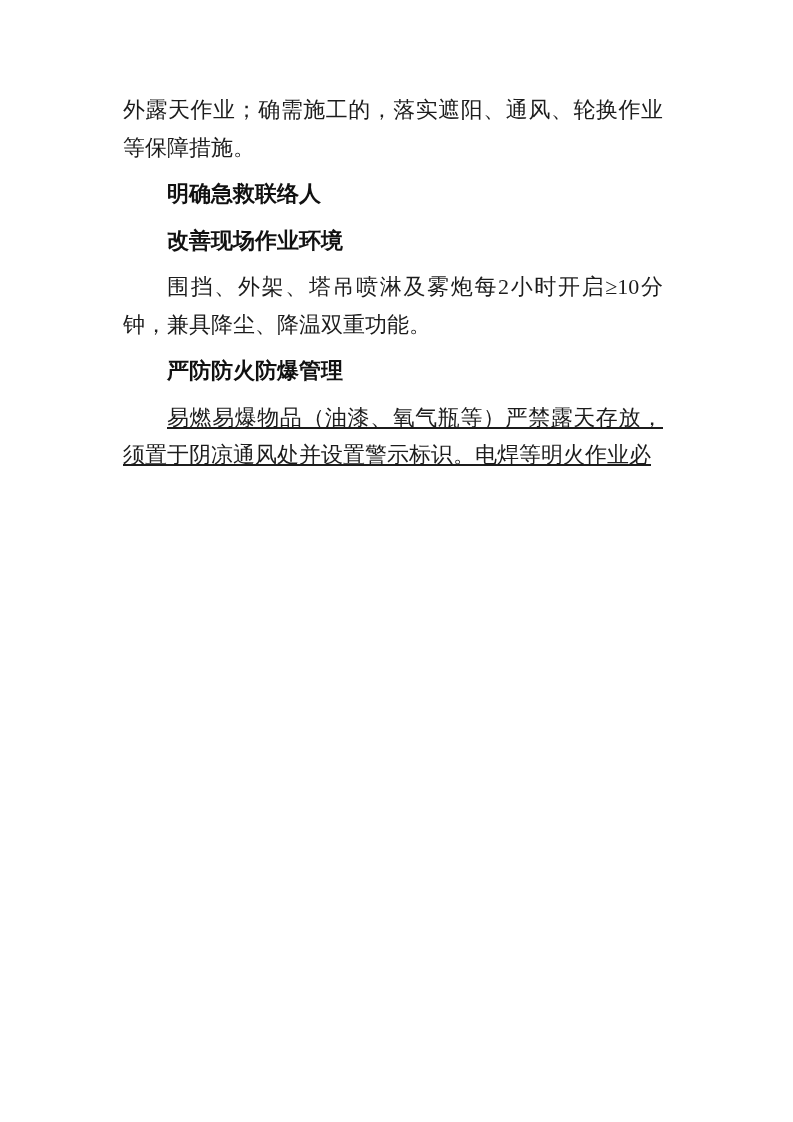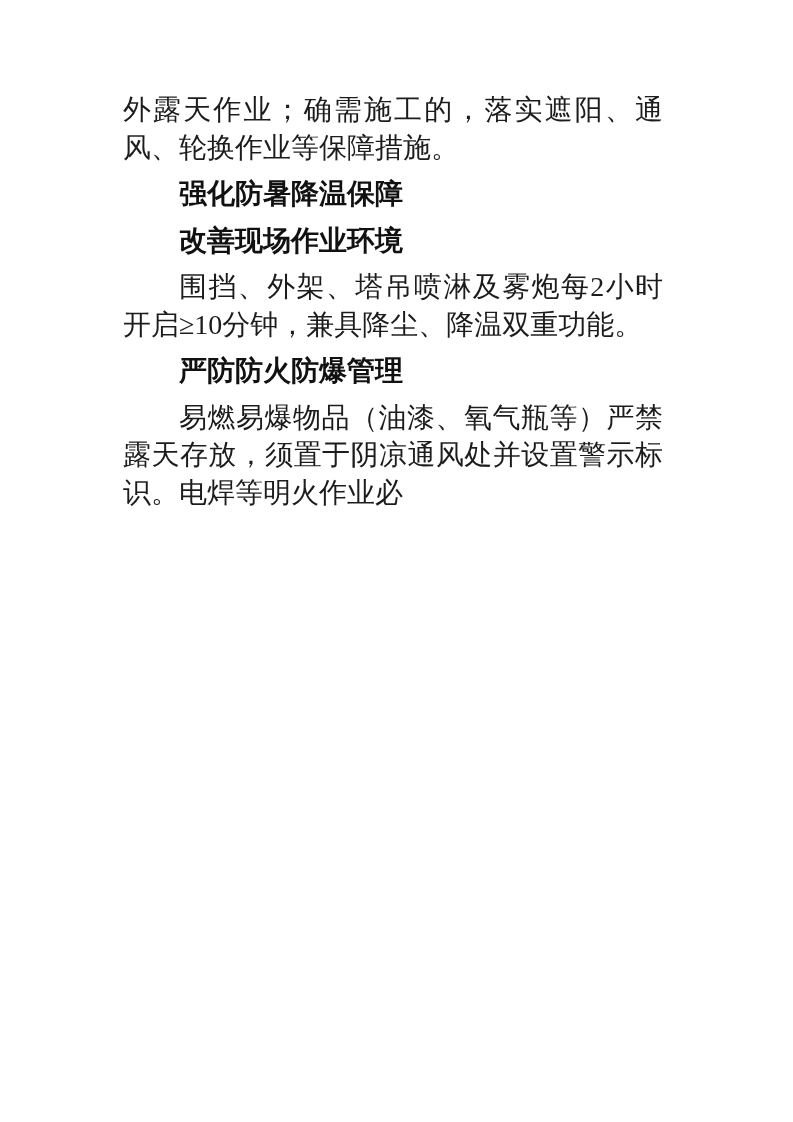--- a/index.html
+++ b/index.html
@@ -16,28 +16,29 @@
     font-family: "Liberation Serif", "DejaVu Serif", serif;
   }
   .content {
     position: absolute;
     left: 123px;
     top: 91px;
     width: 540px;
   }
   .content p {
     margin: 0 0 9px 0;
-    font-size: 28px;
+    font-size: 22px;
     line-height: 37.5px;
     color: #1c1c1c;
     text-align: justify;
     word-break: break-all;
   }
   .content p:last-child {
     margin-bottom: 8px;
+    text-decoration: underline;
   }
   p.body-para {
     text-indent: 2em;
     font-weight: normal;
   }
   p.body-para.no-indent {
     text-indent: 0;
   }
   p.section-heading {
     text-indent: 2em;
@@ -45,19 +46,19 @@
     font-family: "Liberation Sans", "DejaVu Sans", sans-serif;
     color: #111111;
   }
 </style>
 </head>
 <body>
 
 <div class="page">
   <div class="content" id="content">
       <p class="body-para no-indent">外露天作业；确需施工的，落实遮阳、通风、轮换作业等保障措施。</p>
-      <p class="section-heading">强化防暑降温保障</p>
+      <p class="section-heading">明确急救联络人</p>
       <p class="section-heading">改善现场作业环境</p>
       <p class="body-para">围挡、外架、塔吊喷淋及雾炮每2小时开启≥10分钟，兼具降尘、降温双重功能。</p>
       <p class="section-heading">严防防火防爆管理</p>
       <p class="body-para">易燃易爆物品（油漆、氧气瓶等）严禁露天存放，须置于阴凉通风处并设置警示标识。电焊等明火作业必</p>
     </div>
 </div>
 
 </body></html>

